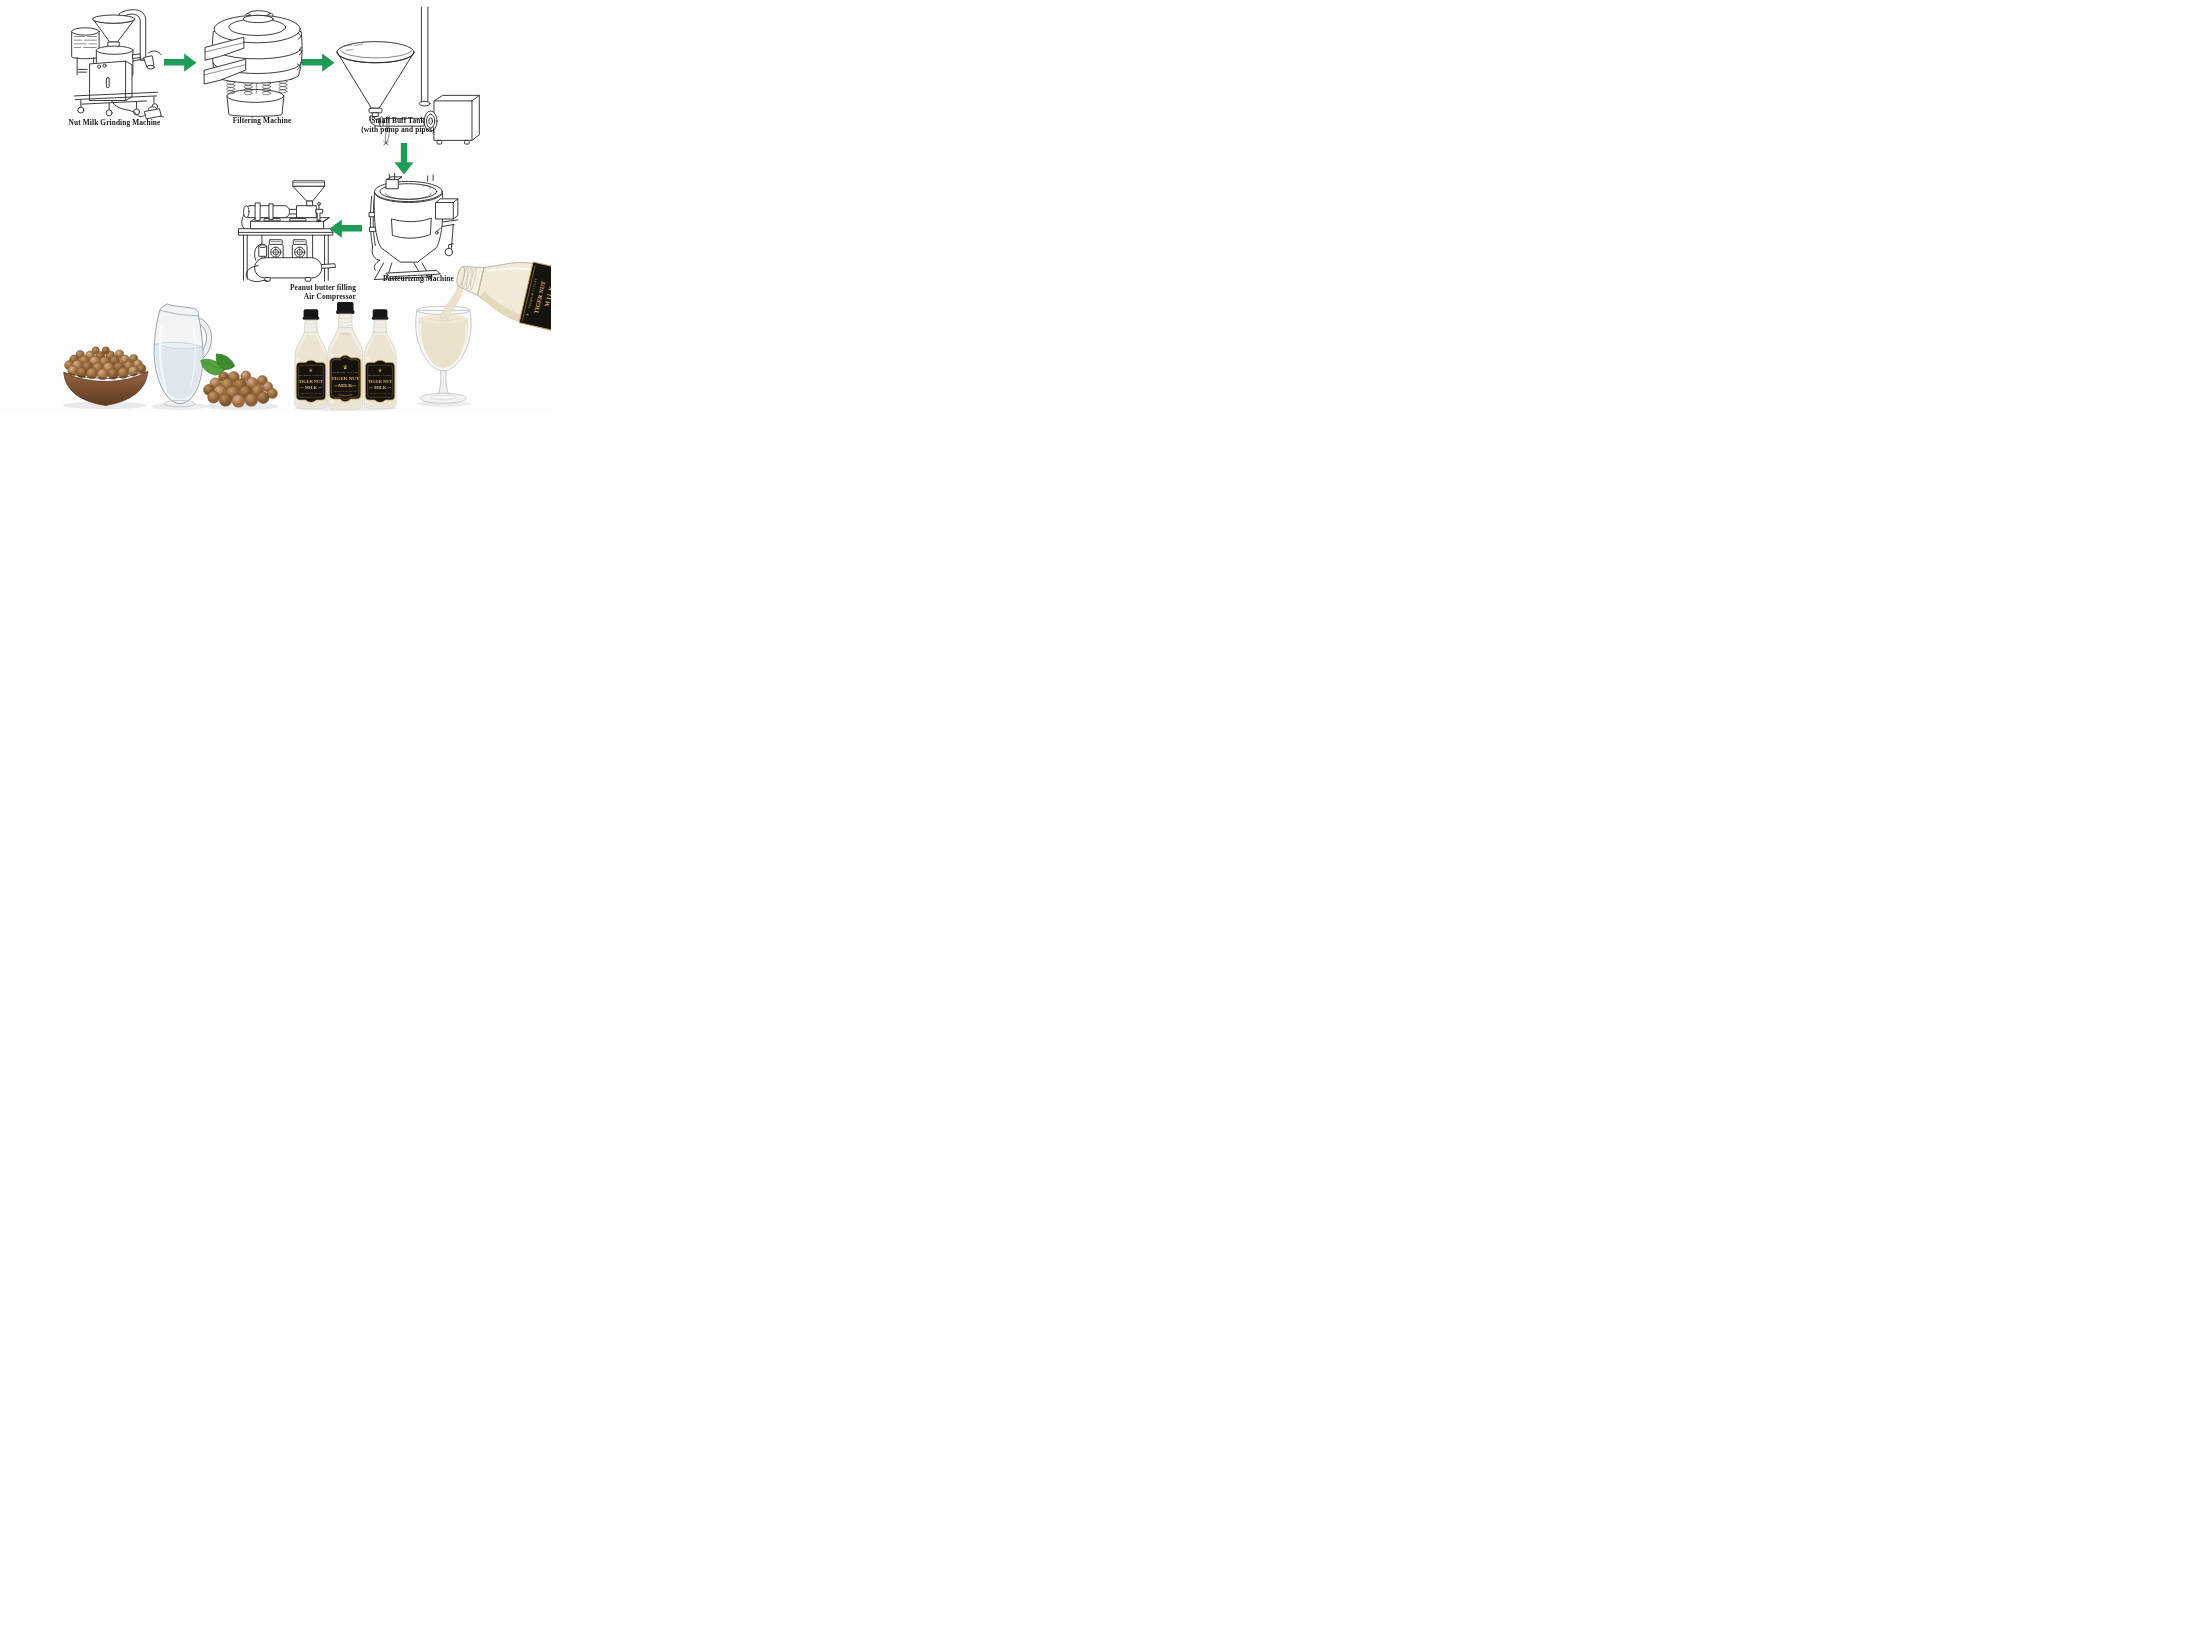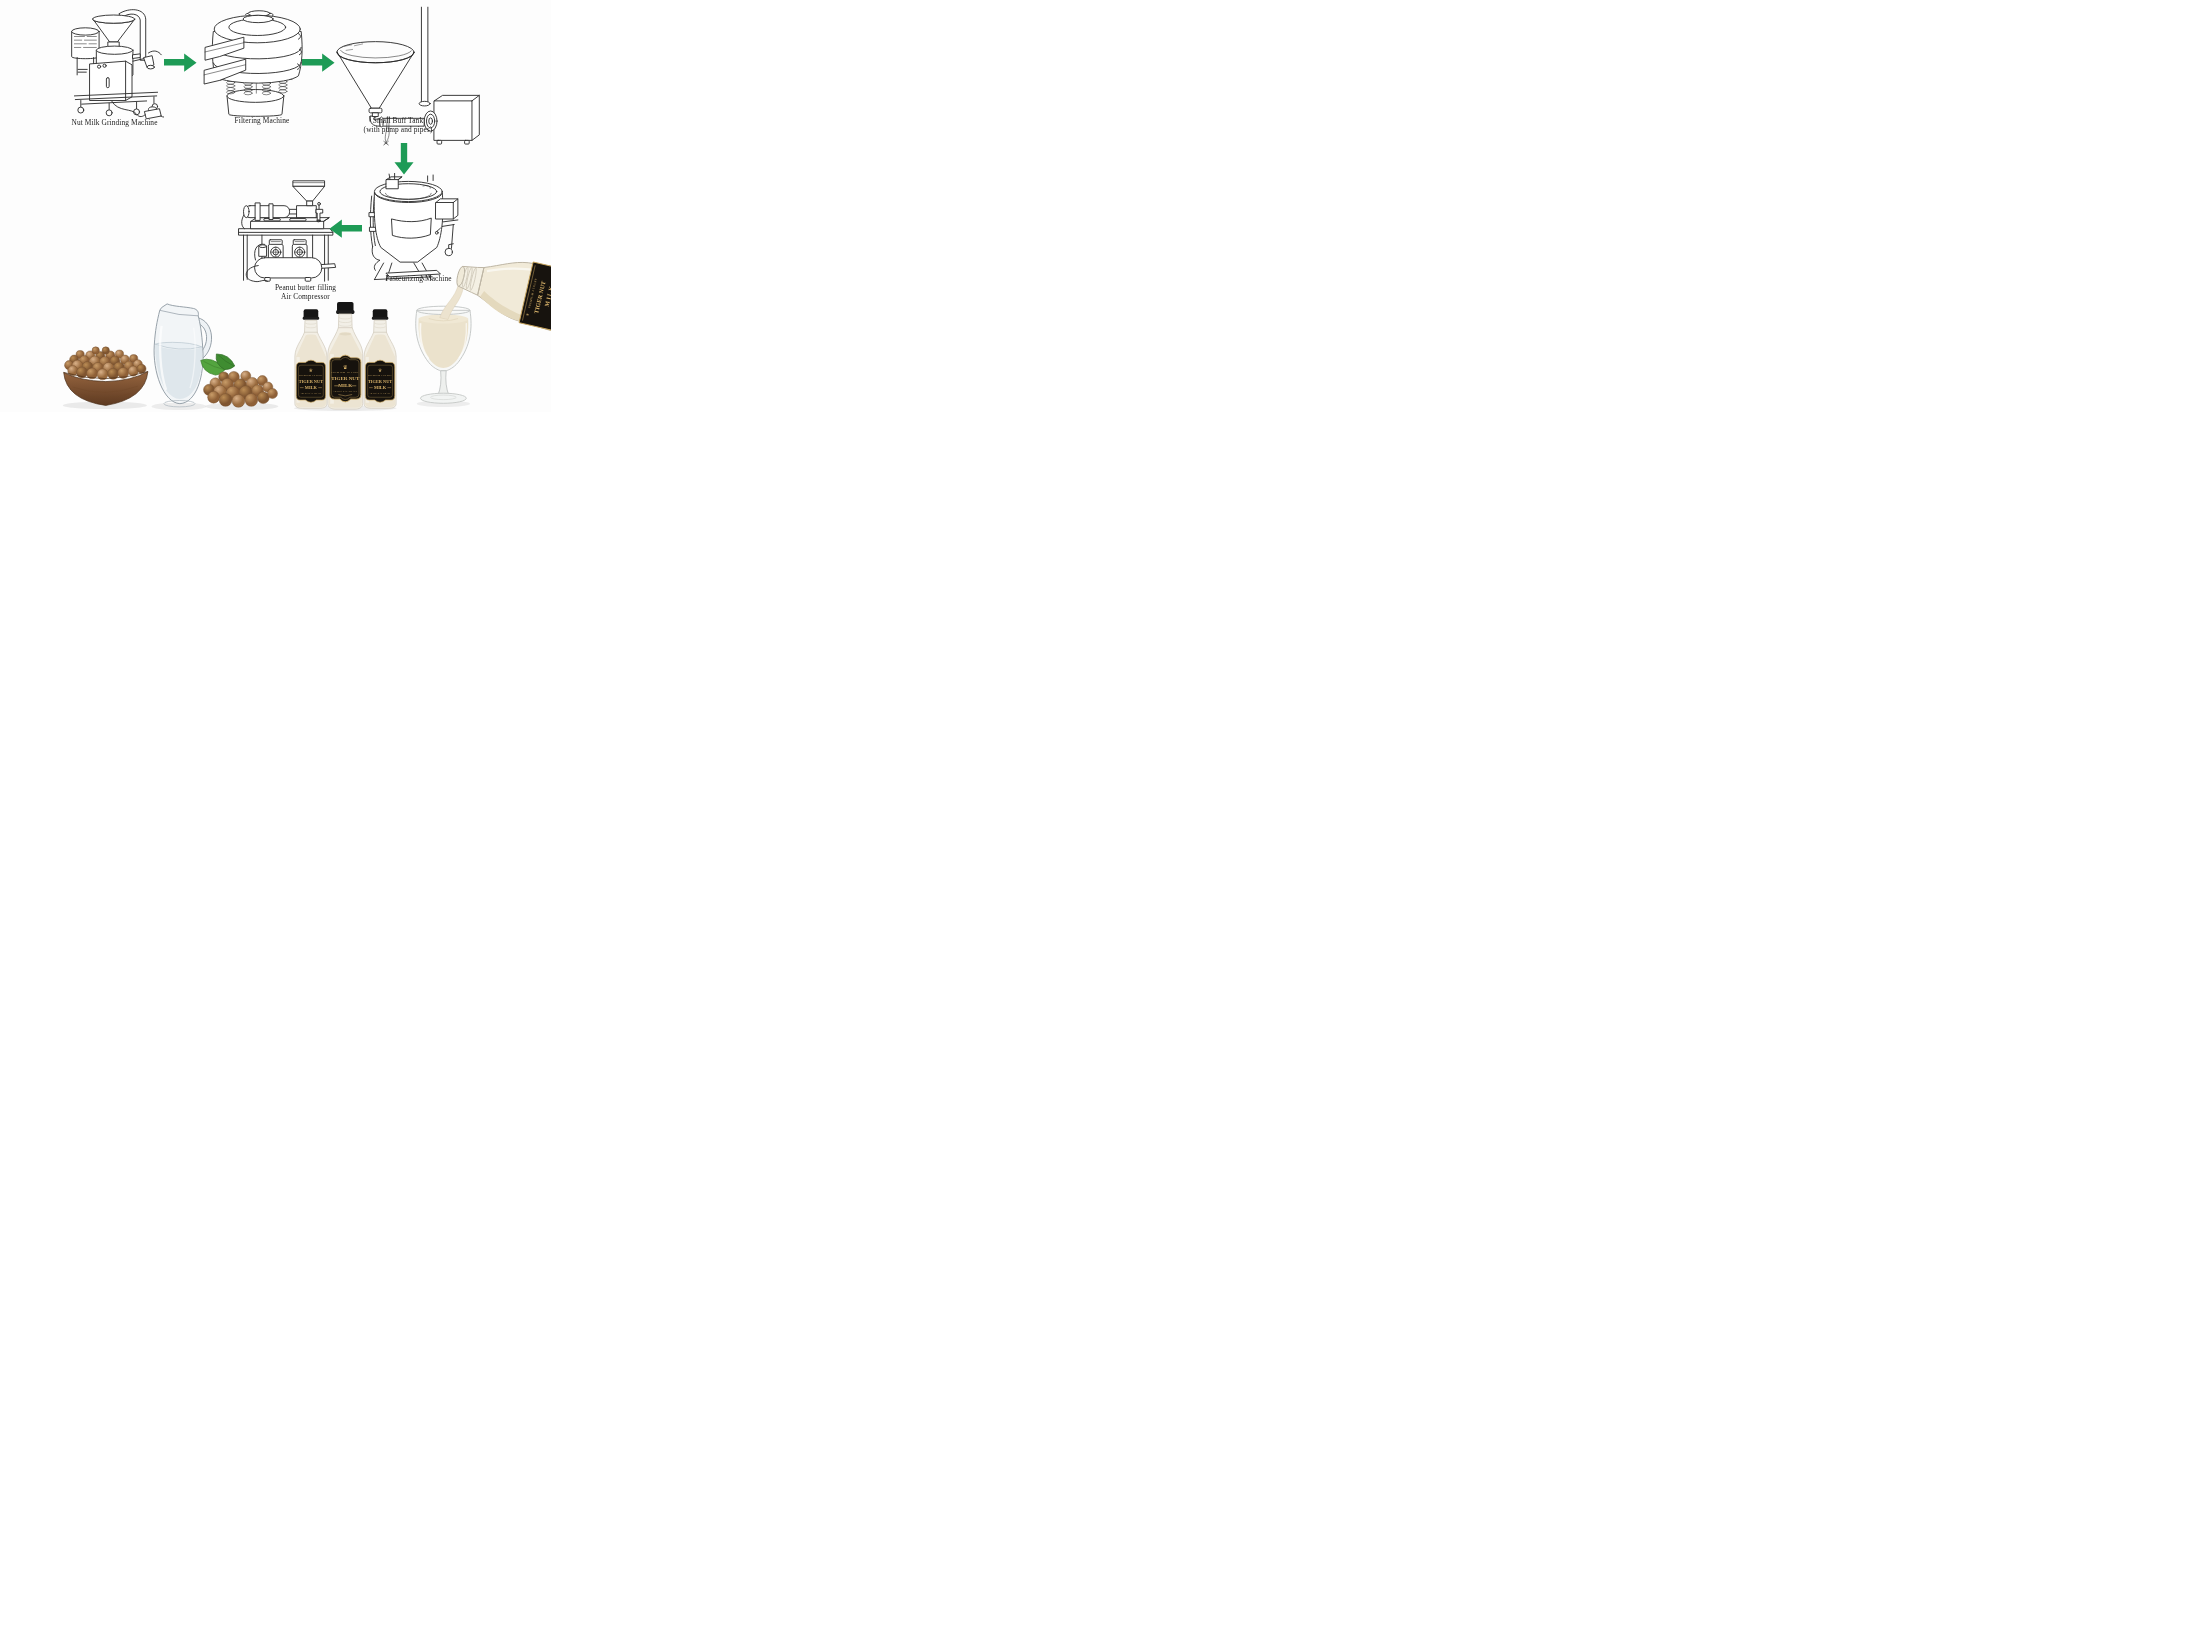--- a/index.html
+++ b/index.html
@@ -1,21 +1,21 @@
 <!DOCTYPE html>
 <html style="font-size:7.4px"><head>
 <meta charset="utf-8">
 <style>
   html,body{margin:0;padding:0;background:#ffffff;}
   .canvas{position:relative;width:551px;height:412px;background:#fdfdfd;overflow:hidden;
           font-family:"Liberation Serif", serif;}
   .abs{position:absolute;}
-  .step-label{position:absolute;font-weight:normal;font-size:7.4px;line-height:8.7px;
+  .step-label{position:absolute;font-weight:bold;font-size:7.4px;line-height:8.7px;
               color:#1b1b1b;text-align:center;letter-spacing:0.1px;}
-  .step-label.left{text-align:center;}
+  .step-label.left{text-align:right;}
   svg{display:block;}
   text{font-family:"Liberation Serif", serif;}
   .lineart{stroke:#2b2b2b;stroke-width:2;fill:none;stroke-linecap:round;stroke-linejoin:round;}
   .lineart .w{fill:#ffffff;}
   .thin{stroke-width:1.2;}
 </style>
 </head>
 <body>
 
 <div class="canvas">

